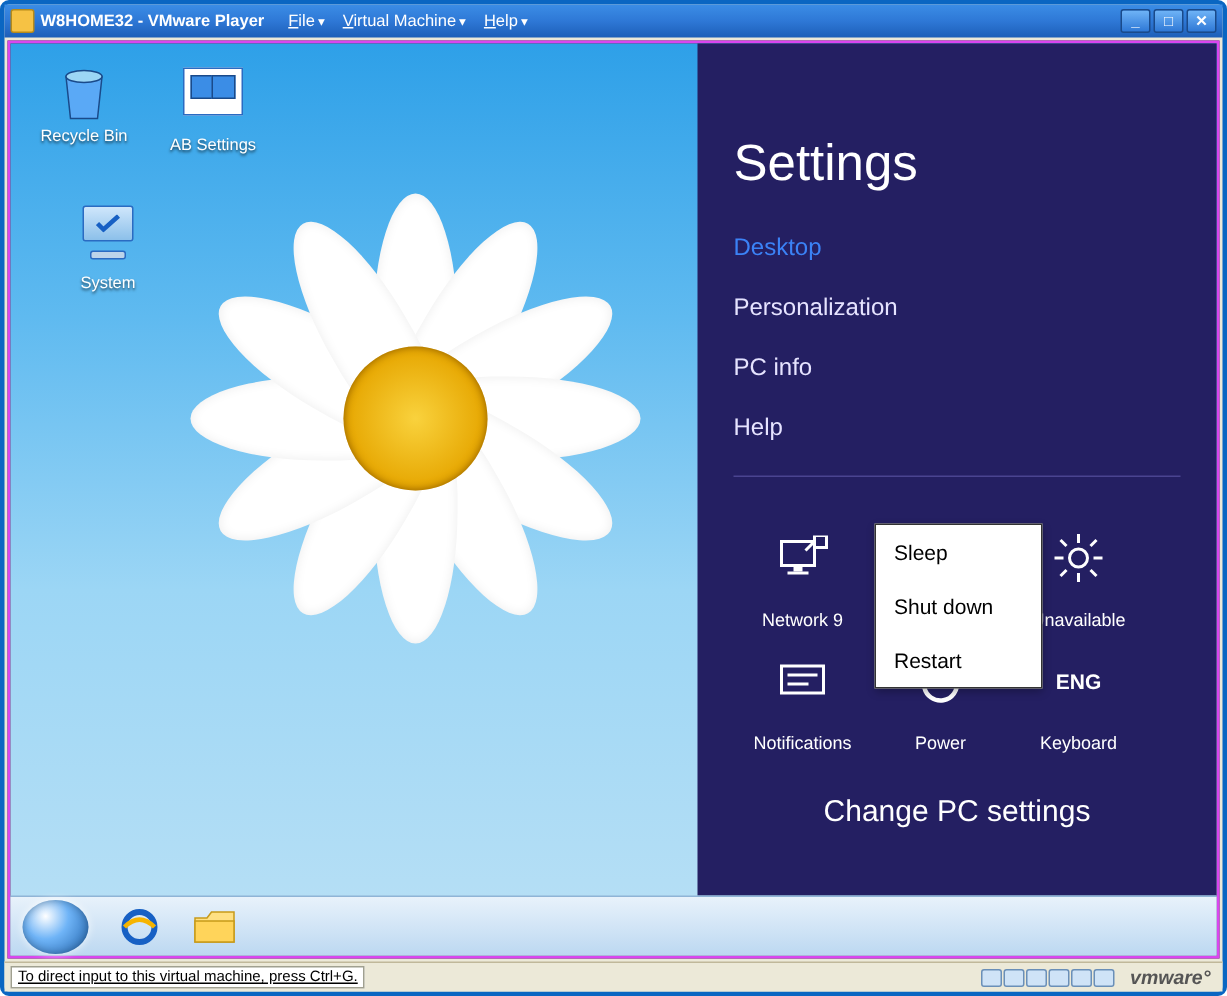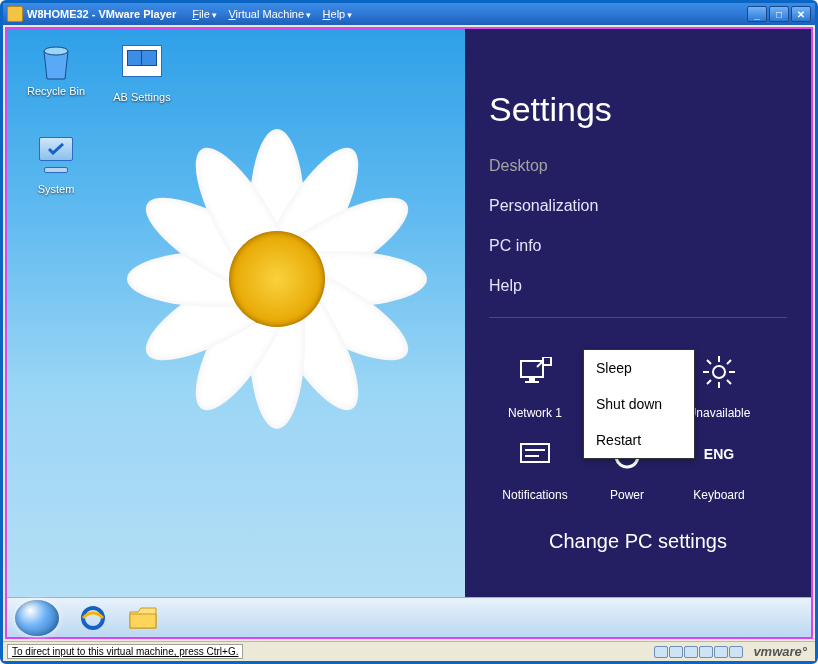--- a/index.html
+++ b/index.html
@@ -33,40 +33,40 @@
 .flower .petal.p10 { transform: rotate(270deg); }
 .flower .petal.p11 { transform: rotate(300deg); }
 .flower .petal.p12 { transform: rotate(330deg); }
 .flower .center { position: absolute; width: 96px; height: 96px; left: 112px; top: 112px; border-radius: 50%; background: radial-gradient(circle,#f9d23d 0%,#e6a600 70%,#b87700 100%); box-shadow: inset 0 0 6px #8a5a00; }
 
 .desktop-icons { position: absolute; top: 10px; left: 10px; }
 .dicon { width: 78px; text-align: center; color: #fff; font-size: 11px; text-shadow: 0 1px 2px rgba(0,0,0,.7); position: absolute; cursor: default; }
 .dicon .ico { width: 44px; height: 44px; margin: 0 auto 2px; }
 .dicon.recycle { left: 0; top: 0; }
 .dicon.ab { left: 86px; top: 0; }
-.dicon.system { left: 0; top: 94px; }
+.dicon.system { left: 16px; top: 94px; }
 
 .recycle-svg { width:44px; height:44px; }
 .ab-ico { width: 40px; height: 32px; background: #fff; border: 1px solid #2a6bc2; margin: 6px auto; position: relative; }
 .ab-ico::before, .ab-ico::after { content:""; position:absolute; top:4px; width:14px; height:14px; background:#3b8de6; border:1px solid #1a4a8a; }
 .ab-ico::before { left:4px; }
 .ab-ico::after { right:4px; }
 .sys-ico { width:40px; height:36px; margin:4px auto; position:relative; }
 .sys-ico .monitor { width:34px; height:24px; background:linear-gradient(#cfe6fb,#8cc0ea); border:1px solid #2a6bc2; border-radius:2px; position:absolute; left:3px; top:0; }
 .sys-ico .check { position:absolute; left:12px; top:6px; width:16px; height:12px; }
 .sys-ico .base { position:absolute; bottom:0; left:8px; width:24px; height:6px; background:#bcd4ea; border:1px solid #2a6bc2; border-radius:2px; }
 
 .taskbar { position: absolute; bottom: 0; left: 0; right: 0; height: 40px; background: linear-gradient(to bottom,#e8f2fb,#bcd8f1); border-top: 1px solid #8fb4d6; display: flex; align-items: center; padding: 0 8px; }
 .start-orb { width: 44px; height: 36px; border-radius: 50%; background: radial-gradient(circle at 35% 30%, #fff, #6fb4f7 40%, #1c5fa8 100%); box-shadow: 0 0 6px rgba(255,255,255,.8), inset 0 0 6px rgba(0,0,0,.3); cursor: default; }
 .task-icon { width: 32px; height: 28px; margin-left: 18px; display:flex; align-items:center; justify-content:center; cursor: default; }
 
 .charms { position: absolute; top: 0; right: 0; bottom: 40px; width: 346px; background: #241f62; color: #fff; padding: 26px 24px 20px; font-weight: 300; }
 .charms h1 { font-size: 34px; font-weight: 300; margin-bottom: 28px; margin-top: 35px; }
 .charms .link { font-size: 16px; color: #e6e3ff; margin-bottom: 22px; cursor: default; }
-.charms .link.desktop-lbl { color: #a3a3a3; }
+.charms .link.desktop-lbl { color: #3b82f6; }
 .charms hr { border: none; border-top: 1px solid #4a4490; margin: 10px 0 20px; }
 .charms .tiles { display: flex; flex-wrap: wrap; gap: 0; }
 .charms .tile { width: 92px; height: 82px; display: flex; flex-direction: column; align-items: center; justify-content: flex-end; font-size: 12px; cursor: default; }
 .charms .tile .ticon { flex: 1; display: flex; align-items: center; justify-content: center; }
 .charms .change { text-align: center; font-size: 20px; margin-top: 28px; cursor: default; }
 
 .power-menu { position: absolute; background: #fff; color: #000; width: 112px; border: 1px solid #333; box-shadow: 0 2px 6px rgba(0,0,0,.3); right: 116px; top: 320px; }
 .power-menu .pm-item { padding: 10px 12px; font-size: 14px; cursor: default; }
 
 .statusbar { height: 20px; background: #ece9d8; border-top: 1px solid #c0b89a; display: flex; align-items: center; font-size: 10px; padding: 0 4px; }
@@ -154,21 +154,21 @@
         <div class="tile">
           <div class="ticon">
             <svg width="36" height="30" viewBox="0 0 36 30">
                 <rect x="4" y="4" width="22" height="16" fill="none" stroke="#fff" stroke-width="2"></rect>
                 <rect x="12" y="20" width="6" height="4" fill="#fff"></rect>
                 <rect x="8" y="24" width="14" height="2" fill="#fff"></rect>
                 <rect x="26" y="0" width="8" height="8" fill="none" stroke="#fff" stroke-width="2"></rect>
                 <line x1="26" y1="4" x2="20" y2="10" stroke="#fff" stroke-width="2"></line>
               </svg>
           </div>
-          <span>Network 1</span>
+          <span>Network 9</span>
         </div>
         <div class="tile" style="visibility:hidden">
           <div class="ticon"></div>
             <span></span>
         </div>
         <div class="tile">
           <div class="ticon">
             <svg width="36" height="36" viewBox="0 0 36 36" stroke="#fff" stroke-width="2" fill="none">
               <circle cx="18" cy="18" r="6"></circle>
               <line x1="18" y1="2" x2="18" y2="8"></line>

